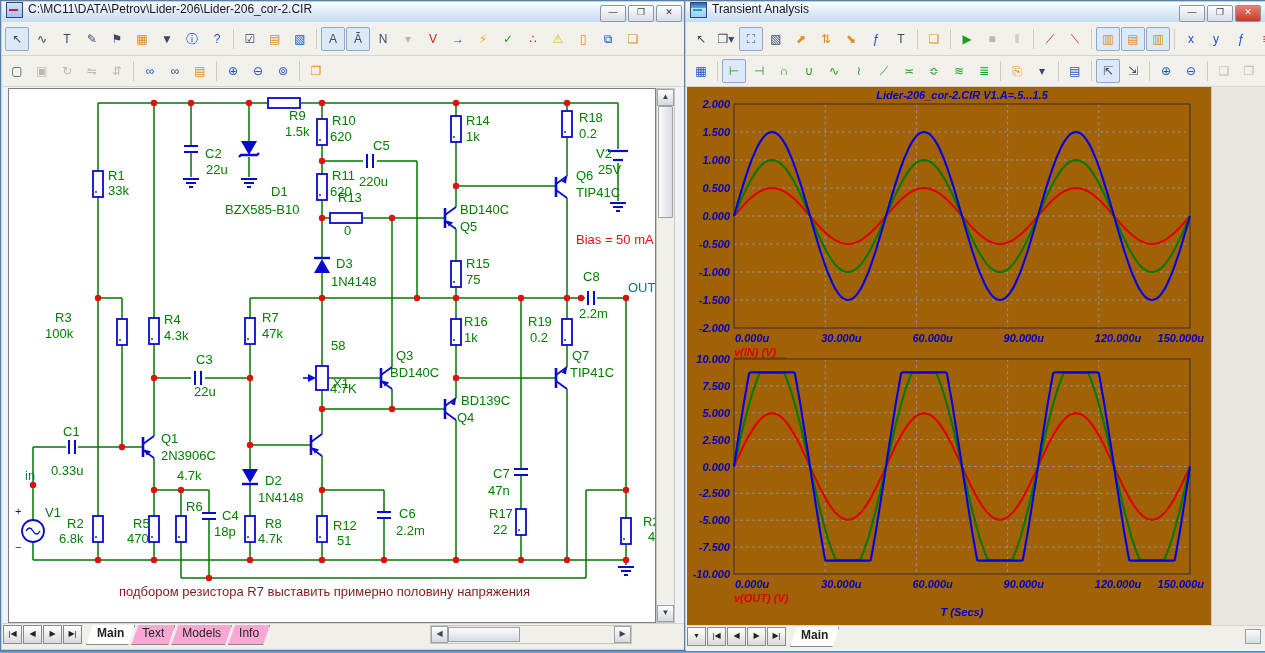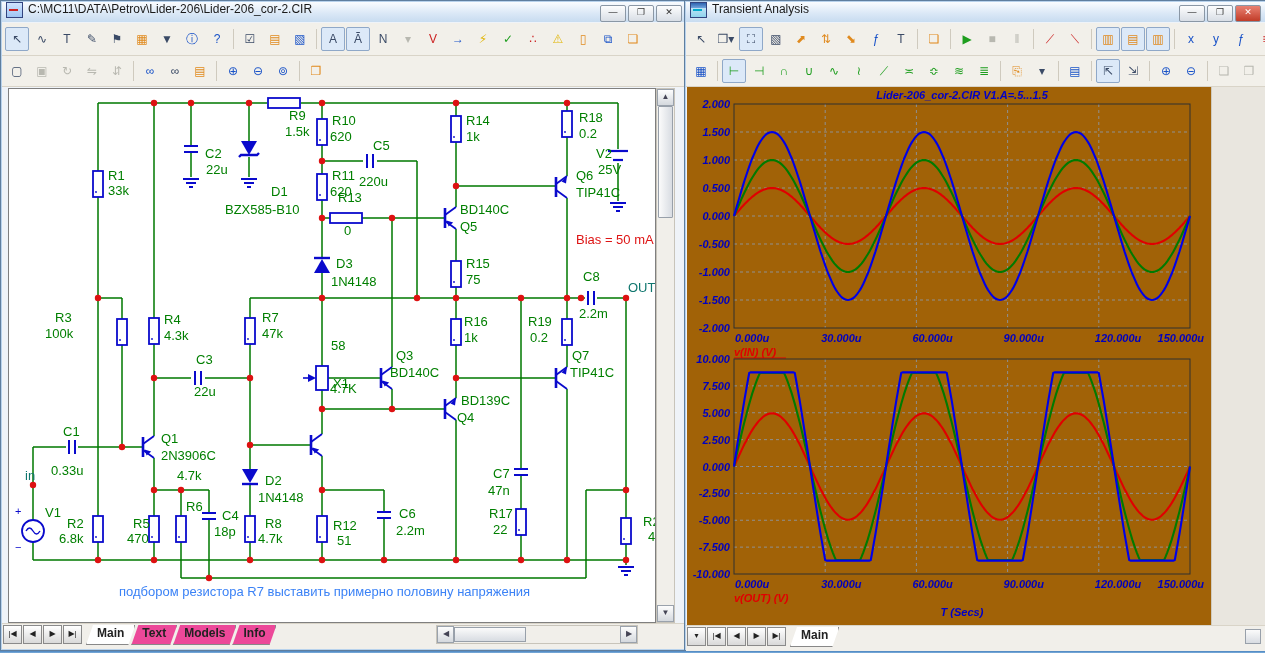--- a/index.html
+++ b/index.html
@@ -26,33 +26,33 @@
   .tbtn{width:22px;height:22px;border:1px solid transparent;border-radius:2px;
     display:flex;align-items:center;justify-content:center;font-size:12px;color:#3A4A66;
     background:transparent;flex:0 0 auto;}
   .tbtn.pressed{border:1px solid #8FA8C8;background:#DCE9F8;}
   .tbtn.grn{color:#1E9E1E;} .tbtn.red{color:#C22;} .tbtn.org{color:#E08A1E;}
   .tbtn.yel{color:#E0B400;} .tbtn.dis{color:#B8B8B0;} .tbtn.blu{color:#1A53C8;}
   .tbsep{width:1px;height:20px;background:#CFCABE;margin:0 3px;flex:0 0 auto;}
   .canvas{position:absolute;background:#fff;border:1px solid #7F7F7F;overflow:hidden;}
   .sch-label{position:absolute;font-size:13px;color:#007F00;white-space:pre;line-height:14px;}
   .sch-label.b{color:#0f766e;} .sch-label.r{color:#DE1414;}
-  .sch-note{position:absolute;font-size:13px;color:#3b82f6;white-space:pre;}
+  .sch-note{position:absolute;font-size:13px;color:#7f1d1d;white-space:pre;}
   .vscroll{position:absolute;width:17px;background:#F1EFEA;border:1px solid #C8C4BA;}
   .sbtn{position:absolute;left:0;width:15px;height:15px;background:linear-gradient(#FDFDFD,#D5D9DE);
     border:1px solid #9AA2AC;font-size:8px;text-align:center;line-height:14px;color:#445;}
   .sthumb{position:absolute;left:1px;width:13px;background:linear-gradient(90deg,#FBFBFB,#D8DCE2);
     border:1px solid #98A0AA;border-radius:1px;}
   .tabrow{position:absolute;left:1px;right:1px;height:24px;background:#F1EFEA;
     border-top:1px solid #D9D4C8;display:flex;align-items:flex-start;padding-top:1px;}
   .navbtn{width:17px;height:17px;border:1px solid #8A8A8A;background:linear-gradient(#fff,#D9D9D9);
     font-size:8px;line-height:16px;text-align:center;color:#222;margin-left:1px;flex:0 0 auto;}
   .tab{height:18px;padding:1px 10px 0 10px;font-size:12px;color:#222;border:1px solid #888;
-    border-top:none;background:#ec4899;clip-path:polygon(7px 0,calc(100% - 0px) 0,calc(100% - 7px) 100%,0 100%);
-    margin-left:-4px;font-weight:bold;}
+    border-top:none;background:#f9a8d4;clip-path:polygon(7px 0,calc(100% - 0px) 0,calc(100% - 7px) 100%,0 100%);
+    margin-left:-4px;}
   .tab.sel{background:#FFFFFF;font-weight:bold;z-index:3;}
   .hscroll{height:17px;background:#F1EFEA;border:1px solid #C8C4BA;position:relative;flex:0 0 auto;}
   .hbtn{position:absolute;top:0;width:15px;height:15px;background:linear-gradient(#FDFDFD,#D5D9DE);
     border:1px solid #9AA2AC;font-size:8px;text-align:center;line-height:14px;color:#445;}
   .hthumb{position:absolute;top:1px;height:13px;background:linear-gradient(#FBFBFB,#D8DCE2);
     border:1px solid #98A0AA;}
   .graystrip{position:absolute;background:#E9E6DF;border-left:1px solid #CFCABE;}
   .bottomstrip{position:absolute;left:0;right:0;top:649px;height:4px;
     background:linear-gradient(#0A2A50,#3D79B8 40%,#7FB0DC);}
 </style>

